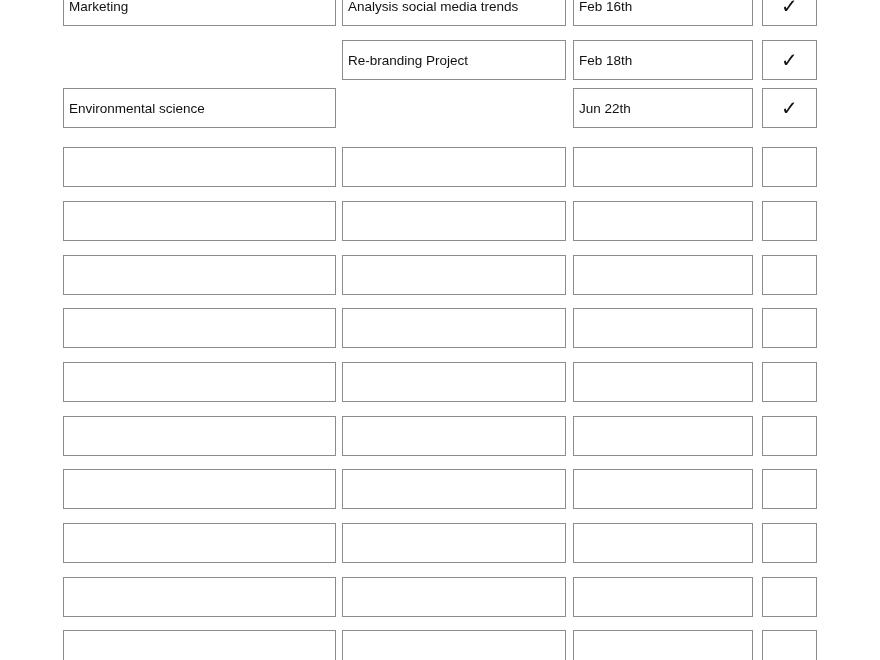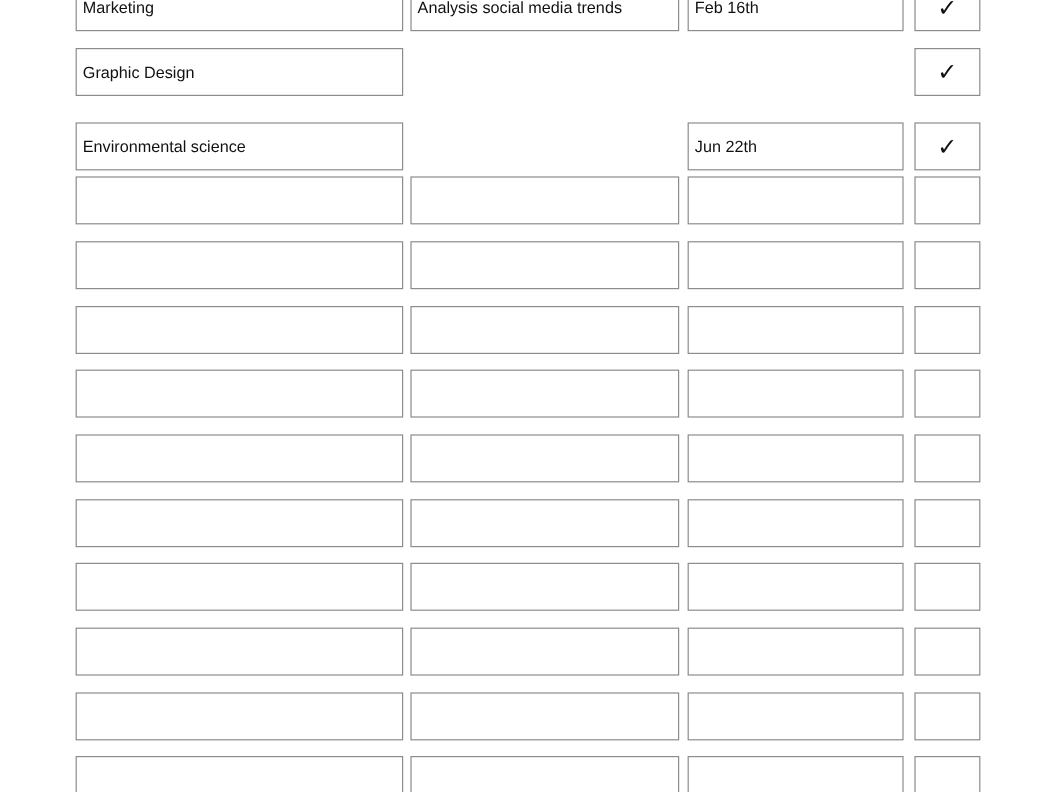--- a/index.html
+++ b/index.html
@@ -16,24 +16,25 @@
 <body>
 
 <div>
   <div class="row" style="top:-14px">
     <div class="cell c1">Marketing</div>
     <div class="cell c2">Analysis social media trends</div>
     <div class="cell c3">Feb 16th</div>
     <div class="cell c4">✓</div>
   </div>
   <div class="row" style="top:40px">
-    <div class="cell c1">Graphic Design</div>
+    <div class="cell c2">Re-branding Project</div>
+    <div class="cell c3">Feb 18th</div>
     <div class="cell c4">✓</div>
   </div>
-  <div class="row" style="top:102px">
+  <div class="row" style="top:88px">
     <div class="cell c1">Environmental science</div>
     <div class="cell c3">Jun 22th</div>
     <div class="cell c4">✓</div>
   </div>
   <div class="row" style="top:147px">
     <div class="cell c1"></div>
     <div class="cell c2"></div>
     <div class="cell c3"></div>
     <div class="cell c4"></div>
   </div>

